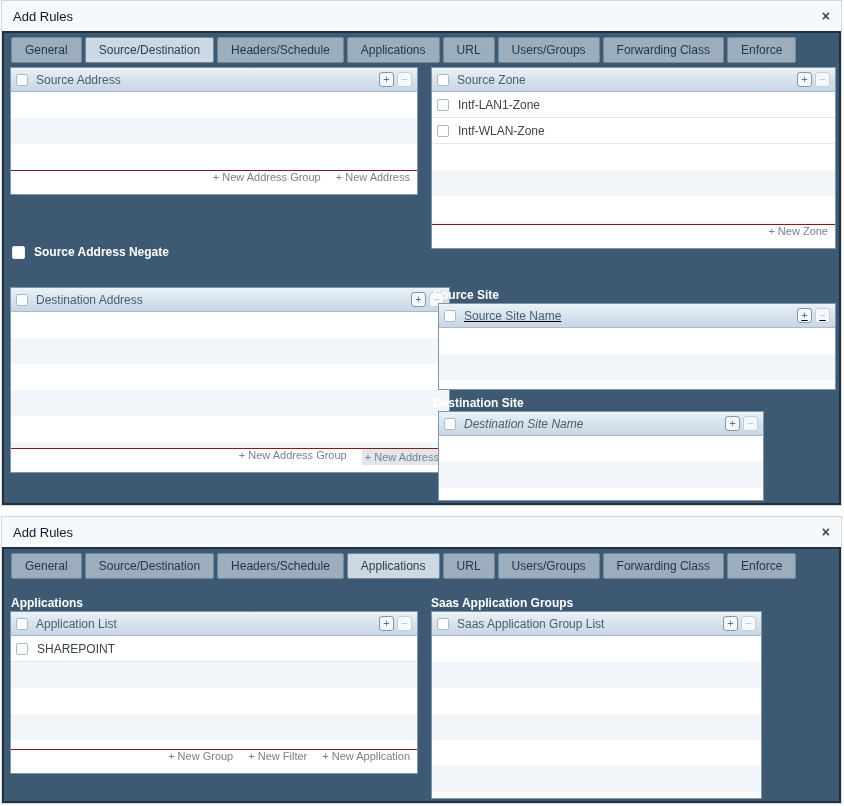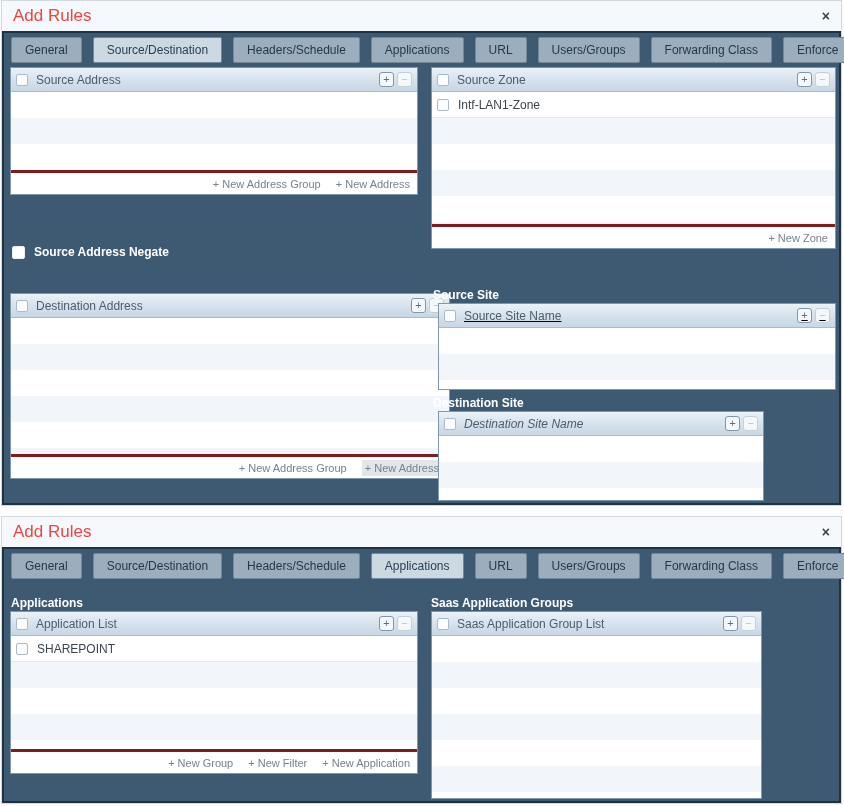--- a/index.html
+++ b/index.html
@@ -5,27 +5,27 @@
   * { margin:0; padding:0; box-sizing:border-box; }
   html,body { width:844px; height:806px; background:#fdfdfd; overflow:hidden;
               font-family:"Liberation Sans", sans-serif; }
 
   .dialog { position:absolute; left:1px; width:841px; border:1px solid #d2d8dd; background:#f6f9fb; }
   .dialog-top { top:0; height:506px; }
   .dialog-bottom { top:516px; height:288px; }
 
   .titlebar { height:30px; display:flex; align-items:center; justify-content:space-between;
               padding:0 11px; background:#f6f9fb; }
-  .title { font-size:17px; color:#ef4444; }
+  .title { font-size:13px; color:#0f172a; }
   .close-x { font-size:14px; font-weight:bold; color:#3a444e; cursor:pointer; line-height:1; }
 
   .content { position:absolute; left:0; right:0; top:30px; bottom:0;
              background:#3d5a72; border:2px solid #1d3344; }
 
-  .tabbar { display:flex; gap:11px; padding:4px 0 0 7px; }
+  .tabbar { display:flex; gap:3px; padding:4px 0 0 7px; }
   .tab { font-size:12px; color:#22394d; background:#9cadbd; border:1px solid #72899b;
          border-radius:2px; padding:5px 13px 5px; white-space:nowrap; cursor:pointer; }
   .tab.active { background:#ccd8e2; color:#2a3f52; }
 
   .panel { position:absolute; background:#fff; border:1px solid #7f97aa; }
   .panel-header { height:24px; display:flex; align-items:center; gap:8px; padding:0 5px;
                   background:linear-gradient(180deg,#ebf2f8 0%,#d5e1ec 55%,#c8d7e5 100%);
                   border-bottom:1px solid #a9bbcb; font-size:12px; color:#4d5d6b; }
   .hdr-buttons { margin-left:auto; display:flex; gap:3px; }
   .sq-btn { width:15px; height:15px; text-align:center; font-size:11px; line-height:13px;
@@ -36,36 +36,36 @@
   .panel-body { position:absolute; left:0; right:0; top:24px; bottom:24px;
                 background:repeating-linear-gradient(180deg,#ffffff 0 26px,#f2f6fa 26px 52px); }
   .panel-body.no-footer { bottom:0; }
   .row { height:26px; display:flex; align-items:center; gap:9px; padding:0 5px;
          border-bottom:1px solid #e3e9ef; background:#fff; font-size:12px; color:#3b454e; cursor:pointer; }
 
   .checkbox { width:12px; height:12px; flex:none; border:1px solid #adb9c4;
               background:#fcfdfe; border-radius:2px; cursor:pointer; }
 
   .panel-footer { position:absolute; left:0; right:0; bottom:0; height:24px; background:#fff;
-                  border-top:3px solid #7f1d1d; display:flex; align-items:center;
+                  border-top:1px solid #7f1d1d; display:flex; align-items:flex-start;
                   justify-content:flex-end; gap:15px; padding:0 7px; font-size:11px; color:#76828d; }
   .flink { cursor:pointer; white-space:nowrap; }
   .flink.hl { background:#e2e6ea; padding:2px 3px; }
 
   .negate-row { position:absolute; display:flex; align-items:center; gap:9px;
                 font-size:12px; font-weight:bold; color:#fff; }
   .negate-row .checkbox { width:13px; height:13px; border:1px solid #e8eef3; background:#fff; }
 
   .section-label { position:absolute; font-size:12px; font-weight:bold; color:#fff; }
 
   
   .d1-src-addr  { left:6px;   top:34px;  width:408px; height:128px; }
   .d1-src-zone  { left:427px; top:34px;  width:405px; height:182px; }
   .d1-negate    { left:8px;   top:212px; }
-  .d1-dst-addr  { left:6px;   top:260px; width:440px; height:186px; }
+  .d1-dst-addr  { left:6px;   top:254px; width:440px; height:186px; }
   .d1-srcsite-label { left:429px; top:255px; }
   .d1-srcsite   { left:434px; top:270px; width:398px; height:87px;text-decoration:underline; }
   .d1-dstsite-label { left:429px; top:363px; }
   .d1-dstsite   { left:434px; top:378px; width:326px; height:90px;font-style:italic; }
 
   
   .d2-apps-label { left:7px;   top:47px; }
   .d2-apps       { left:6px;   top:62px; width:408px; height:163px; }
   .d2-saas-label { left:427px; top:47px; }
   .d2-saas       { left:427px; top:62px; width:331px; height:188px; }
@@ -113,20 +113,24 @@
         <span class="hdr-buttons">
           <span class="sq-btn plus">+</span>
           <span class="sq-btn minus">−</span>
         </span>
       </div>
       <div class="panel-body">
         <div class="row">
           <span class="checkbox"></span>
           <span>Intf-LAN1-Zone</span>
         </div>
+        <div class="row">
+          <span class="checkbox"></span>
+          <span>Intf-WLAN-Zone</span>
+        </div>
       </div>
       <div class="panel-footer">
         <span class="flink">+ New Zone</span>
       </div>
     </div>
 
     <div class="negate-row d1-negate">
       <span class="checkbox"></span>
       <span>Source Address Negate</span>
     </div>

